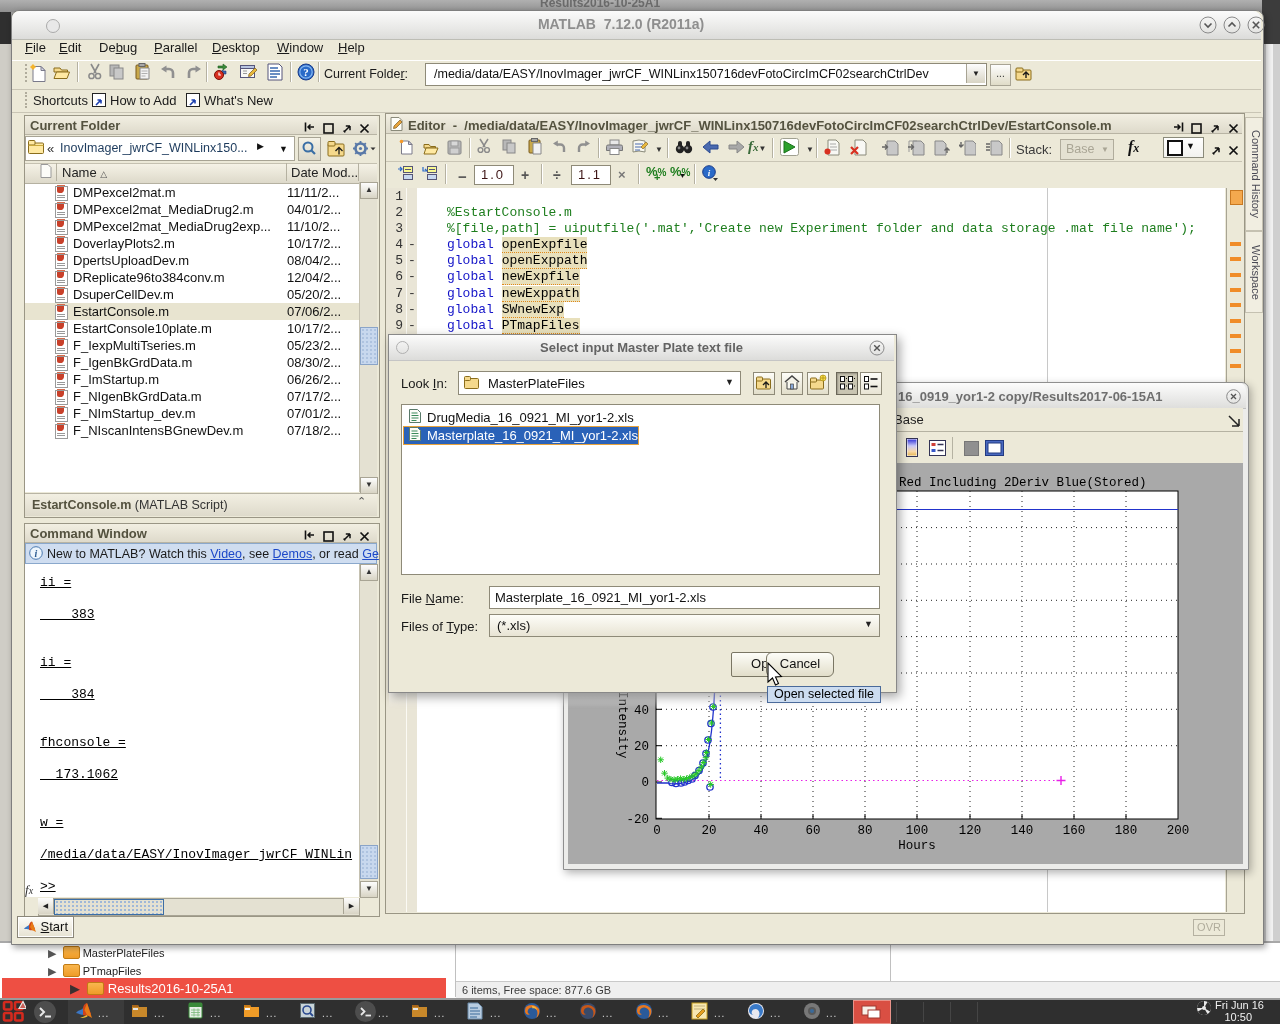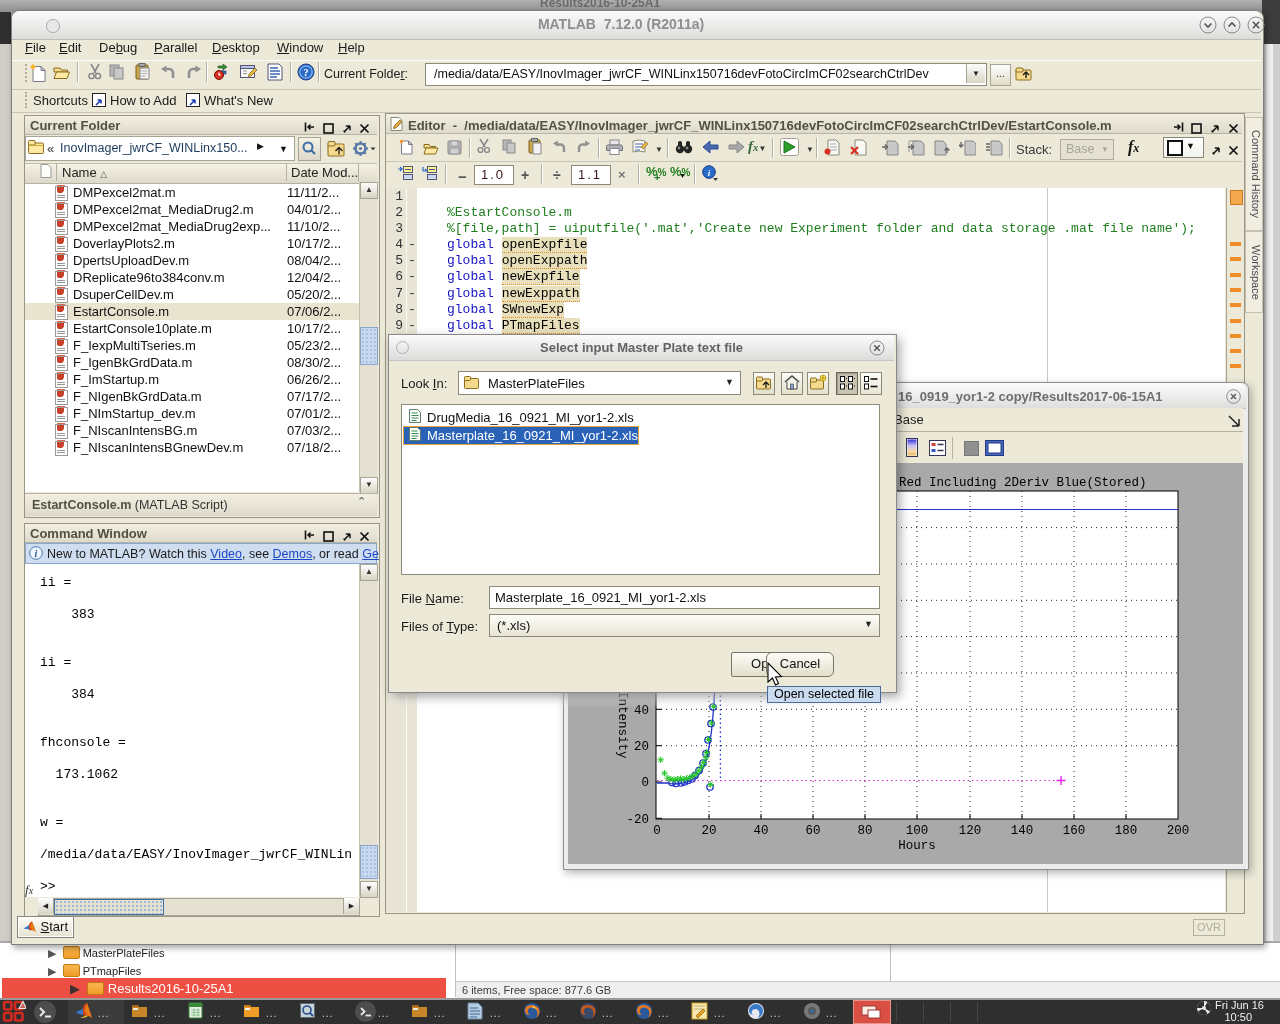--- a/index.html
+++ b/index.html
@@ -395,25 +395,20 @@
       <span class="fn">F_NIgenBkGrdData.m</span>
       <span class="fd">07/17/2...</span>
     </div>
 <div class="frow">
       <span class="fi"></span>
       <span class="fn">F_NImStartup_dev.m</span>
       <span class="fd">07/01/2...</span>
     </div>
 <div class="frow">
       <span class="fi"></span>
-      <span class="fn">F_NIscanIntensBG.m</span>
-      <span class="fd">07/03/2...</span>
-    </div>
-<div class="frow">
-      <span class="fi"></span>
       <span class="fn">F_NIscanIntensBGnewDev.m</span>
       <span class="fd">07/18/2...</span>
     </div>
 </div>
 
 <div class="abs" style="left:359px;top:182px;width:17px;height:310px;background:#e4e1d2;border-left:1px solid #c5c1b1;"></div>
 <div class="abs" style="left:360px;top:182px;width:16px;height:15px;background:linear-gradient(#fdfdfd,#d8d4c4);border:1px solid #a8a494;text-align:center;line-height:13px;font-size:8px;color:#333;">▲</div>
 <div class="abs" style="left:360px;top:477px;width:16px;height:15px;background:linear-gradient(#fdfdfd,#d8d4c4);border:1px solid #a8a494;text-align:center;line-height:13px;font-size:8px;color:#333;">▼</div>
 <div class="abs" style="left:360px;top:327px;width:16px;height:36px;background:#c8d8ee;border:1px solid #8aa4c8;background-image:radial-gradient(#aec3e0 0.8px,transparent 0.8px);background-size:4px 4px;"></div>
 
@@ -438,21 +433,21 @@
     </svg></div>
 
 <div class="abs" style="left:25px;top:543px;width:352px;height:21px;background:#cfddf0;border:1px solid #8aa8cc;box-sizing:border-box;"></div>
 <div class="abs" style="left:29px;top:546px;width:14px;height:14px;"><svg width="14" height="14" viewBox="0 0 14 14">
       <circle cx="7" cy="7" r="6.3" fill="#eef6fd" stroke="#4a7ab0"></circle>
       <text x="7" y="10.5" text-anchor="middle" font-family="Liberation Serif" font-style="italic" font-weight="bold" font-size="10" fill="#2a5a90">i</text>
     </svg></div>
 <div class="abs" style="left:47px;top:547px;font-size:12.5px;color:#1a1a1a;white-space:nowrap;">New to MATLAB? Watch this <span style="color:#1c48c8;text-decoration:underline;">Video</span>, see <span style="color:#1c48c8;text-decoration:underline;">Demos</span>, or read <span style="color:#1c48c8;text-decoration:underline;">Ge</span></div>
 
 <div class="abs" style="left:25px;top:564px;width:334px;height:333px;background:#fff;overflow:hidden;"></div>
-<pre class="abs mono" style="left:40px;top:575px;margin:0;font-size:13px;line-height:16px;color:#000;">ii =
+<pre class="abs mono" style="left:40px;top:575px;margin:0;font-size:13px;line-height:16px;color:#000;text-decoration:underline;">ii =
 
     383
 
 
 ii =
 
     384
 
 
 fhconsole =

